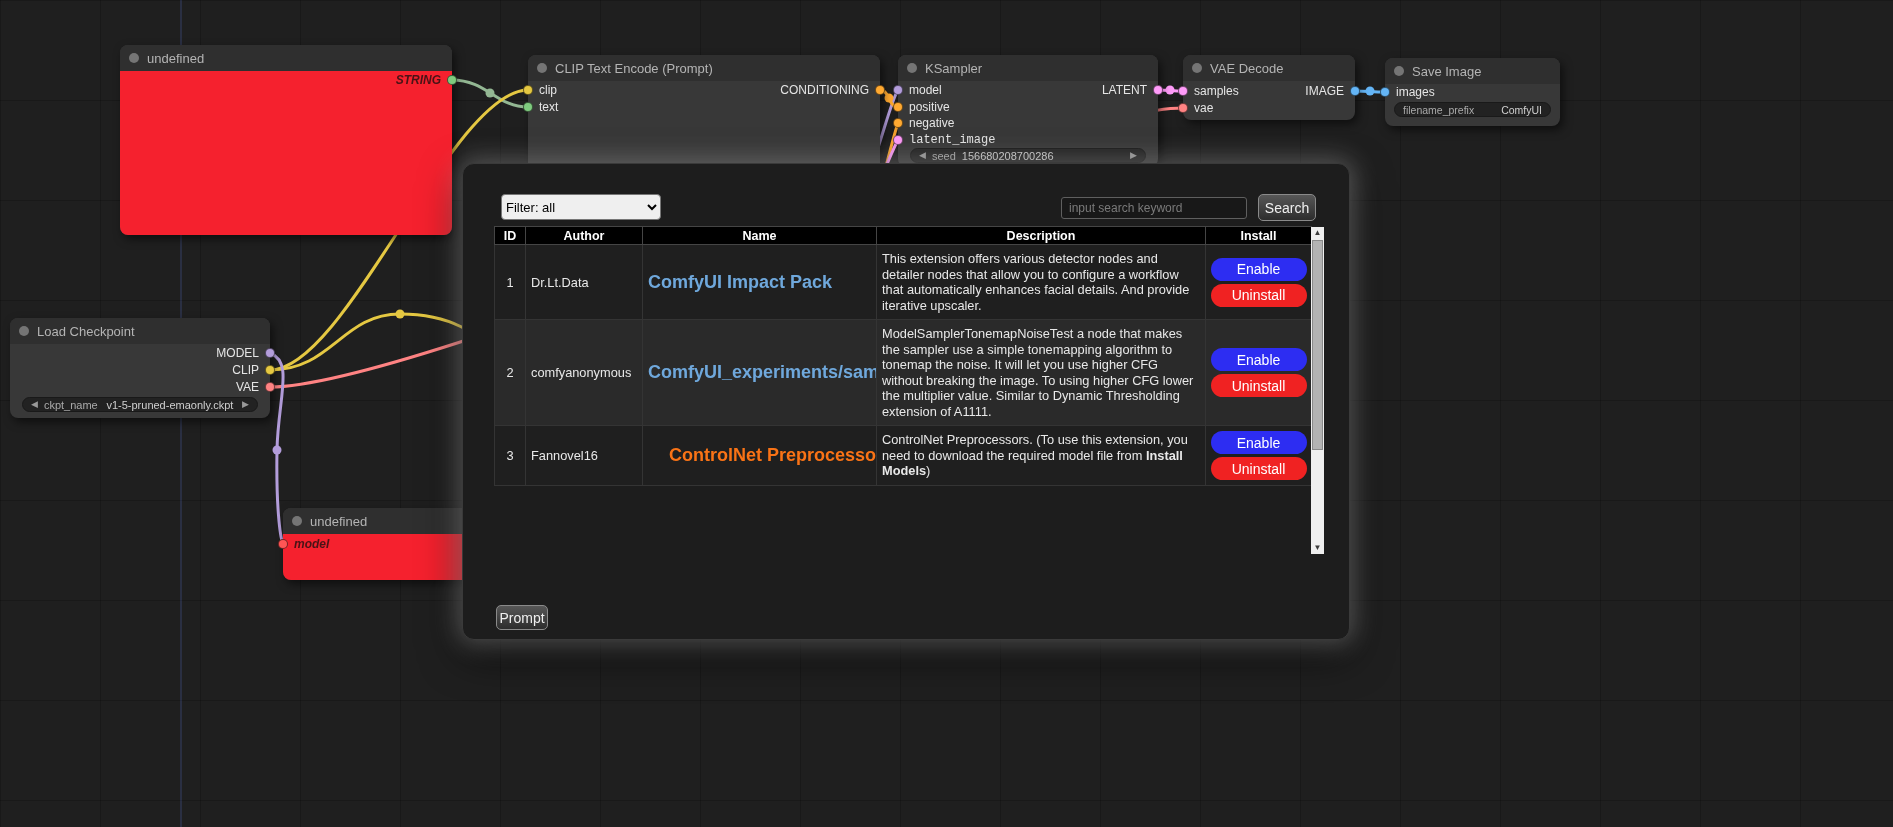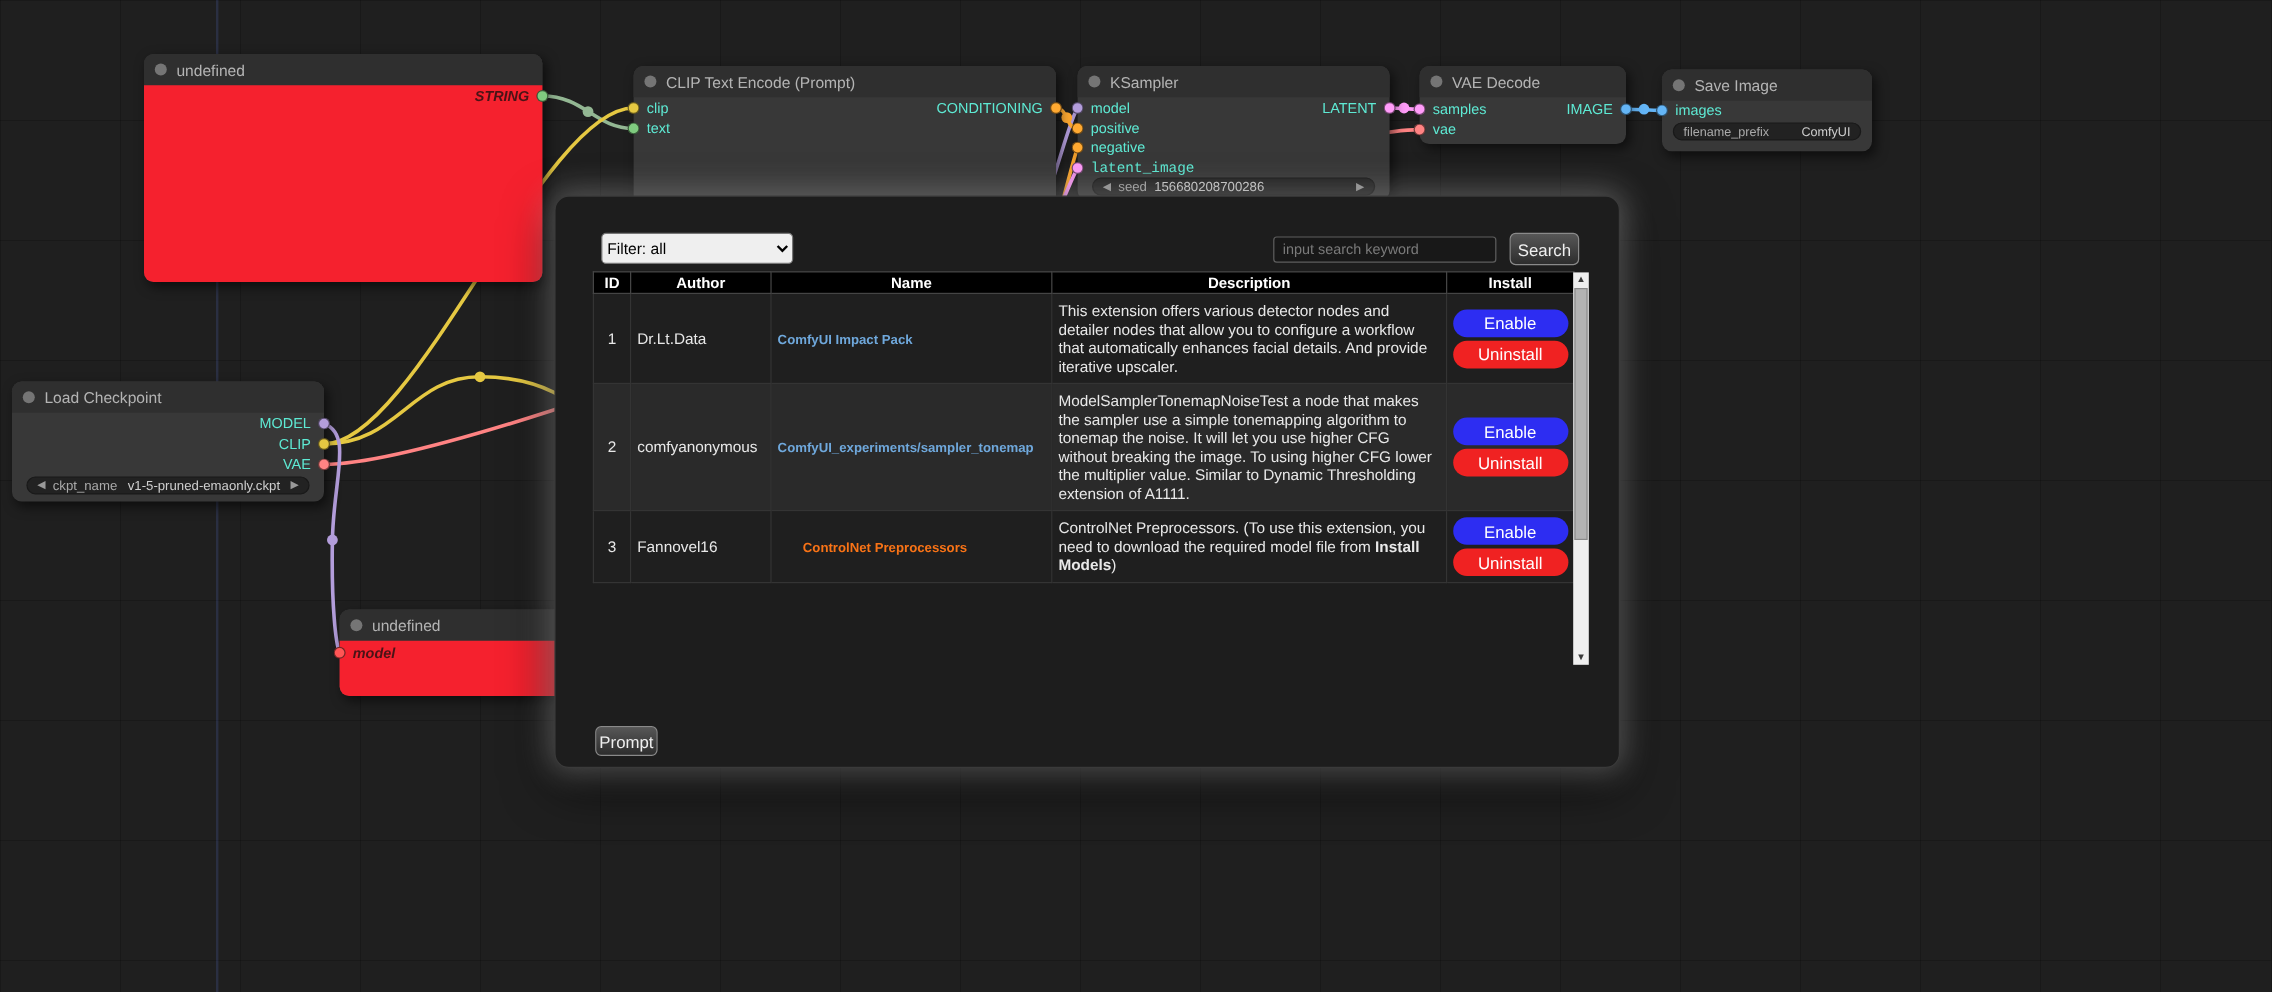--- a/index.html
+++ b/index.html
@@ -28,21 +28,21 @@
     white-space:nowrap; overflow:hidden; }
   .hdot { flex:0 0 auto; width:10px; height:10px; border-radius:50%; background:#757575; }
   .node-body { position:absolute; left:0; right:0; top:26px; bottom:0; border-radius:0 0 8px 8px; }
   .node.error .node-body { background:#F5212E; }
 
   .port { position:absolute; display:flex; align-items:center; gap:6px; height:14px; z-index:3; }
   .port.in  { left:-5px; }
   .port.out { right:-5px; flex-direction:row-reverse; }
   .pdot { flex:0 0 auto; width:10px; height:10px; border-radius:50%;
     border:1px solid rgba(0,0,0,0.55); }
-  .plabel { font-size:12px; color:#5eead4; white-space:nowrap; }
+  .plabel { font-size:12px; color:#e5e5e5; white-space:nowrap; }
   .plabel.dark { color:rgba(25,15,15,0.78); font-weight:bold;font-style:italic; }
 
   .pd-model { background:#B39DDB; } .pd-clip { background:#E5C842; }
   .pd-vae { background:#FF8383; }  .pd-cond { background:#FFA931; }
   .pd-latent { background:#FF9CF9; } .pd-image { background:#64B5F6; }
   .pd-string { background:#7FCB7F; } .pd-error { background:#FF5555; }
 
   .widget { position:absolute; left:12px; right:12px; height:15px; background:#222;
     border:1px solid #191919; border-radius:8px; display:flex; align-items:center;
     padding:0 8px; font-size:11px; color:#aaa; gap:6px; white-space:nowrap; overflow:hidden; }
@@ -74,21 +74,21 @@
   .ext-table { position:absolute; left:31px; top:62px; width:817px;
     border-collapse:collapse; table-layout:fixed; }
   .ext-table th { background:#000; color:#fff; font-size:12.5px; font-weight:bold;
     height:18px; border:1px solid #454545; padding:0 2px; }
   .ext-table td { border:1px solid #343434; color:#e8e8e8; font-size:12.8px;
     vertical-align:middle; padding:3px 5px; }
   tr.odd td { background:#1f1f1f; }
   tr.even td { background:#2a2a2a; }
   td.c-id { text-align:center; }
   td.c-name { white-space:nowrap; overflow:hidden; }
-  td.c-name a { font-weight:bold; font-size:11px; text-decoration:none; }
+  td.c-name a { font-weight:bold; font-size:18px; text-decoration:none; }
   td.c-desc { line-height:15.5px; padding:6px 5px; }
   td.c-install { padding:2px; }
 
   .pill-btn { display:block; width:96px; height:23px; margin:3px auto; border:none;
     border-radius:12px; color:#fff; font-size:14px; line-height:22px; text-align:center;
     font-family:"Liberation Sans", sans-serif; cursor:pointer; }
 
   .scrollbar { position:absolute; left:848px; top:63px; width:13px; height:327px;
     background:#efefef; }
   .sb-arrow { position:absolute; left:0; width:13px; height:12px; color:#3a3a3a;

